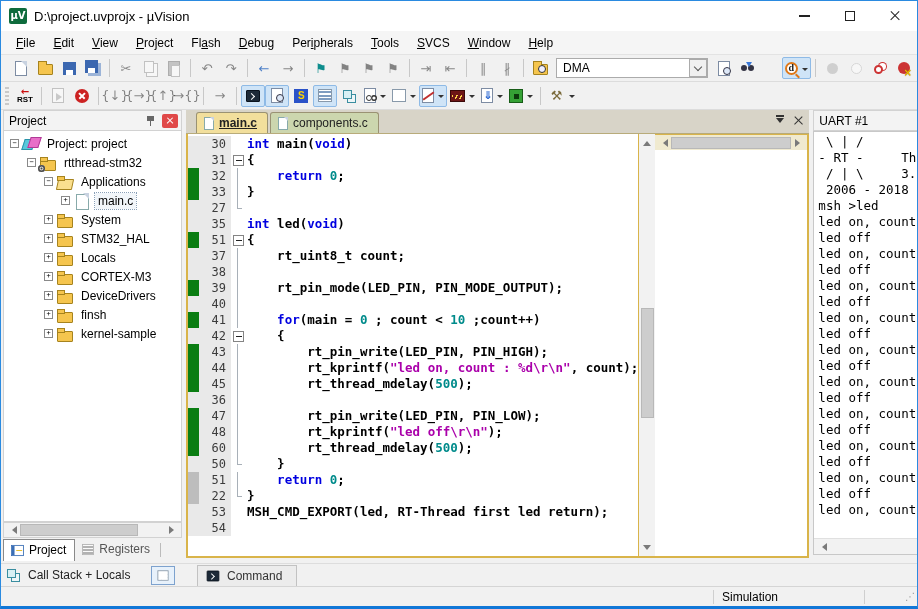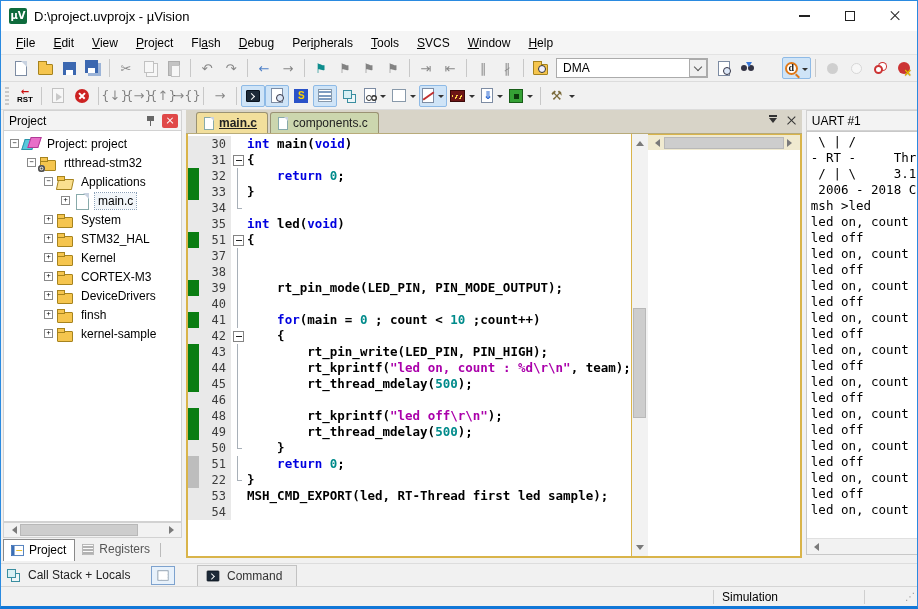--- a/index.html
+++ b/index.html
@@ -466,21 +466,21 @@
             <span class="tlabel">System</span>
           </div>
           <div class="trow" style="padding-left: 40px;">
             <span class="exp">+</span>
             <span class="ti ti-folder"></span>
             <span class="tlabel">STM32_HAL</span>
           </div>
           <div class="trow" style="padding-left: 40px;">
             <span class="exp">+</span>
             <span class="ti ti-folder"></span>
-            <span class="tlabel">Kernel</span>
+            <span class="tlabel">Locals</span>
           </div>
           <div class="trow" style="padding-left: 40px;">
             <span class="exp">+</span>
             <span class="ti ti-folder"></span>
             <span class="tlabel">CORTEX-M3</span>
           </div>
           <div class="trow" style="padding-left: 40px;">
             <span class="exp">+</span>
             <span class="ti ti-folder"></span>
             <span class="tlabel">DeviceDrivers</span>
@@ -558,40 +558,41 @@
                 <span class="cl-code"><span class="tok-t">    </span><span class="tok-k">return</span><span class="tok-t"> </span><span class="tok-n">0</span><span class="tok-t">;</span></span>
               </div>
               <div class="cl">
                 <span class="cl-cov cov-g"></span>
                 <span class="cl-num">33</span>
                 <span class="cl-fold f-v"></span>
                 <span class="cl-code"><span class="tok-t">}</span></span>
               </div>
               <div class="cl">
                 <span class="cl-cov"></span>
-                <span class="cl-num">34</span>
+                <span class="cl-num">27</span>
                 <span class="cl-fold f-e"></span>
                 <span class="cl-code"></span>
               </div>
               <div class="cl">
                 <span class="cl-cov"></span>
                 <span class="cl-num">35</span>
                 <span class="cl-fold"></span>
                 <span class="cl-code"><span class="tok-k">int</span><span class="tok-t"> led(</span><span class="tok-k">void</span><span class="tok-t">)</span></span>
               </div>
               <div class="cl">
                 <span class="cl-cov cov-g"></span>
                 <span class="cl-num">51</span>
                 <span class="cl-fold f-b"></span>
                 <span class="cl-code"><span class="tok-t">{</span></span>
               </div>
               <div class="cl">
                 <span class="cl-cov"></span>
                 <span class="cl-num">37</span>
                 <span class="cl-fold f-v"></span>
+                <span class="cl-code"><span class="tok-t">    rt_uint8_t count;</span></span>
               </div>
               <div class="cl">
                 <span class="cl-cov"></span>
                 <span class="cl-num">38</span>
                 <span class="cl-fold f-v"></span>
                 <span class="cl-code"></span>
               </div>
               <div class="cl">
                 <span class="cl-cov cov-g"></span>
                 <span class="cl-num">39</span>
@@ -619,43 +620,49 @@
               <div class="cl">
                 <span class="cl-cov cov-g"></span>
                 <span class="cl-num">43</span>
                 <span class="cl-fold f-v"></span>
                 <span class="cl-code"><span class="tok-t">        rt_pin_write(LED_PIN, PIN_HIGH);</span></span>
               </div>
               <div class="cl">
                 <span class="cl-cov cov-g"></span>
                 <span class="cl-num">44</span>
                 <span class="cl-fold f-v"></span>
-                <span class="cl-code"><span class="tok-t">        rt_kprintf(</span><span class="tok-s">"led on, count : %d\r\n"</span><span class="tok-t">, team);</span></span>
+                <span class="cl-code"><span class="tok-t">        rt_kprintf(</span><span class="tok-s">"led on, count : %d\r\n"</span><span class="tok-t">, count);</span></span>
               </div>
               <div class="cl">
                 <span class="cl-cov cov-g"></span>
                 <span class="cl-num">45</span>
                 <span class="cl-fold f-v"></span>
                 <span class="cl-code"><span class="tok-t">        rt_thread_mdelay(</span><span class="tok-n">500</span><span class="tok-t">);</span></span>
               </div>
               <div class="cl">
                 <span class="cl-cov"></span>
-                <span class="cl-num">46</span>
+                <span class="cl-num">36</span>
                 <span class="cl-fold f-v"></span>
                 <span class="cl-code"></span>
               </div>
               <div class="cl">
                 <span class="cl-cov cov-g"></span>
+                <span class="cl-num">47</span>
+                <span class="cl-fold f-v"></span>
+                <span class="cl-code"><span class="tok-t">        rt_pin_write(LED_PIN, PIN_LOW);</span></span>
+              </div>
+              <div class="cl">
+                <span class="cl-cov cov-g"></span>
                 <span class="cl-num">48</span>
                 <span class="cl-fold f-v"></span>
                 <span class="cl-code"><span class="tok-t">        rt_kprintf(</span><span class="tok-s">"led off\r\n"</span><span class="tok-t">);</span></span>
               </div>
               <div class="cl">
                 <span class="cl-cov cov-g"></span>
-                <span class="cl-num">49</span>
+                <span class="cl-num">60</span>
                 <span class="cl-fold f-v"></span>
                 <span class="cl-code"><span class="tok-t">        rt_thread_mdelay(</span><span class="tok-n">500</span><span class="tok-t">);</span></span>
               </div>
               <div class="cl">
                 <span class="cl-cov"></span>
                 <span class="cl-num">50</span>
                 <span class="cl-fold f-e"></span>
                 <span class="cl-code"><span class="tok-t">    }</span></span>
               </div>
               <div class="cl">
@@ -667,21 +674,21 @@
               <div class="cl">
                 <span class="cl-cov cov-y"></span>
                 <span class="cl-num">22</span>
                 <span class="cl-fold f-e"></span>
                 <span class="cl-code"><span class="tok-t">}</span></span>
               </div>
               <div class="cl">
                 <span class="cl-cov"></span>
                 <span class="cl-num">53</span>
                 <span class="cl-fold"></span>
-                <span class="cl-code"><span class="tok-t">MSH_CMD_EXPORT(led, RT-Thread first led sample);</span></span>
+                <span class="cl-code"><span class="tok-t">MSH_CMD_EXPORT(led, RT-Thread first led return);</span></span>
               </div>
               <div class="cl">
                 <span class="cl-cov"></span>
                 <span class="cl-num">54</span>
                 <span class="cl-fold"></span>
                 <span class="cl-code"></span>
               </div>
             </div>
           <div class="vscroll">
             <span class="sb-btn">

